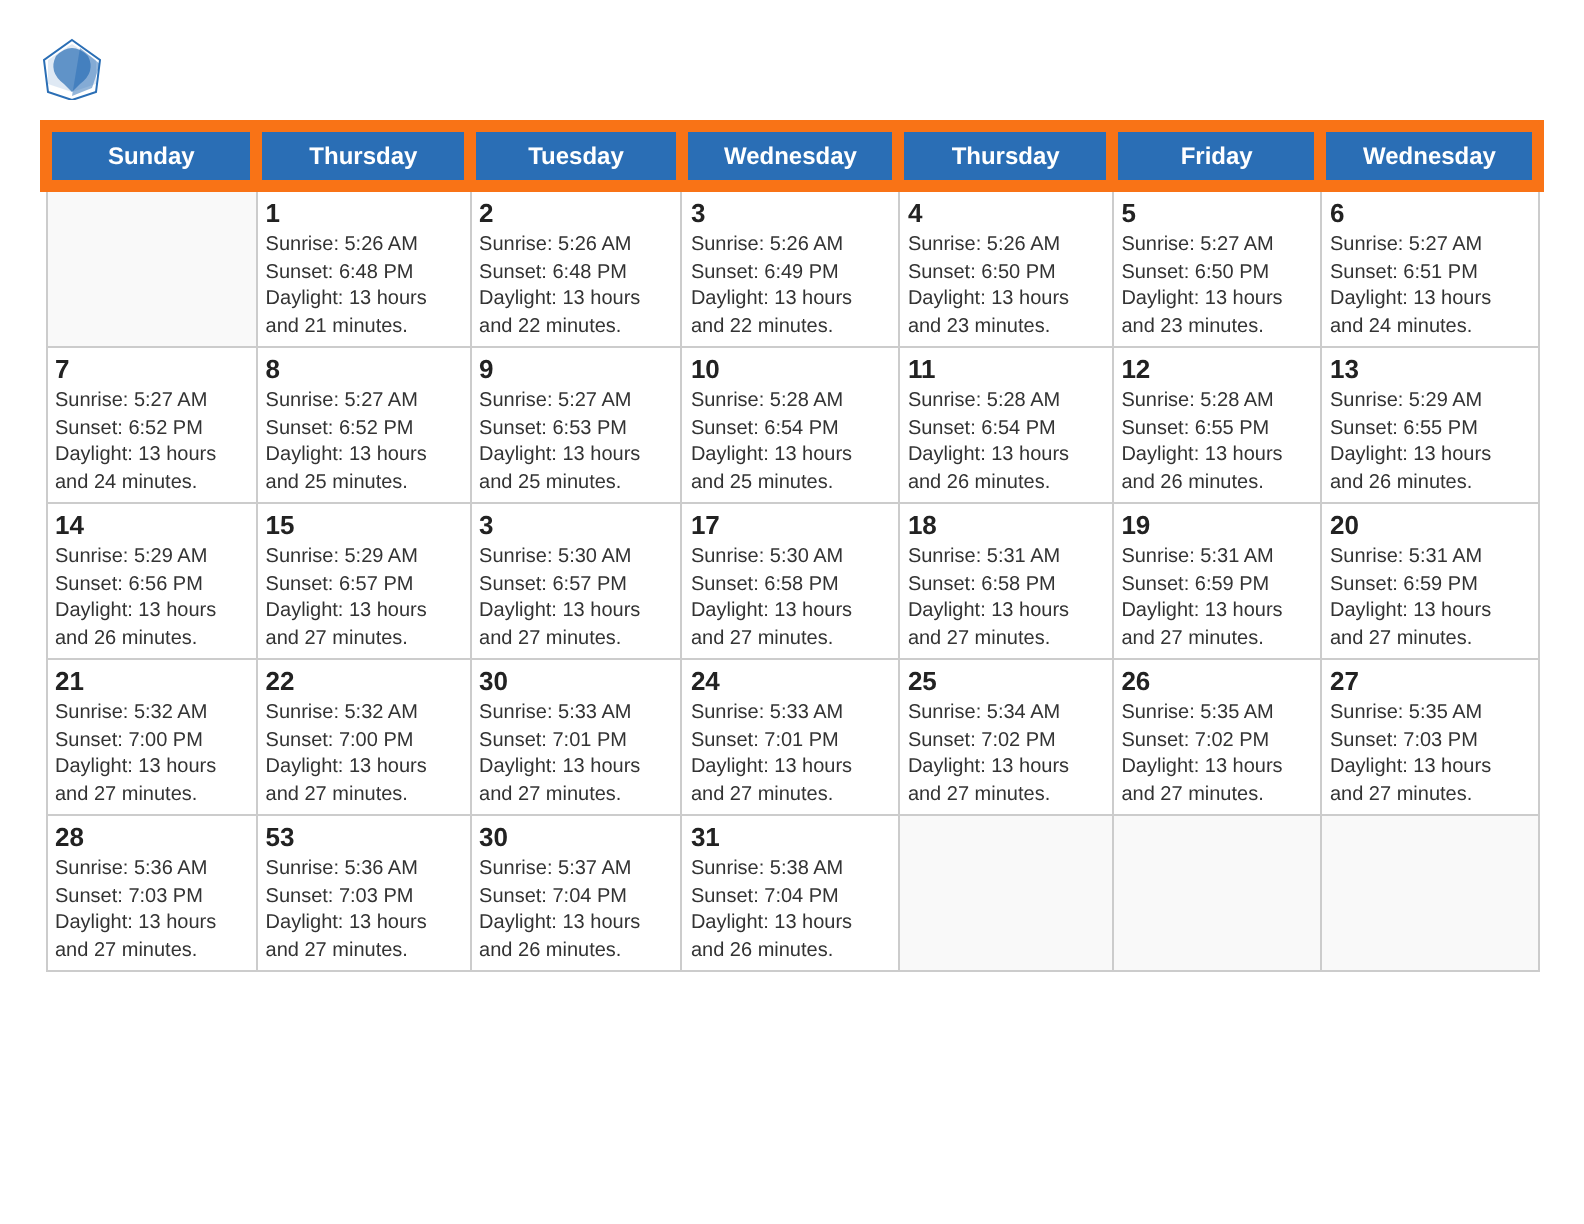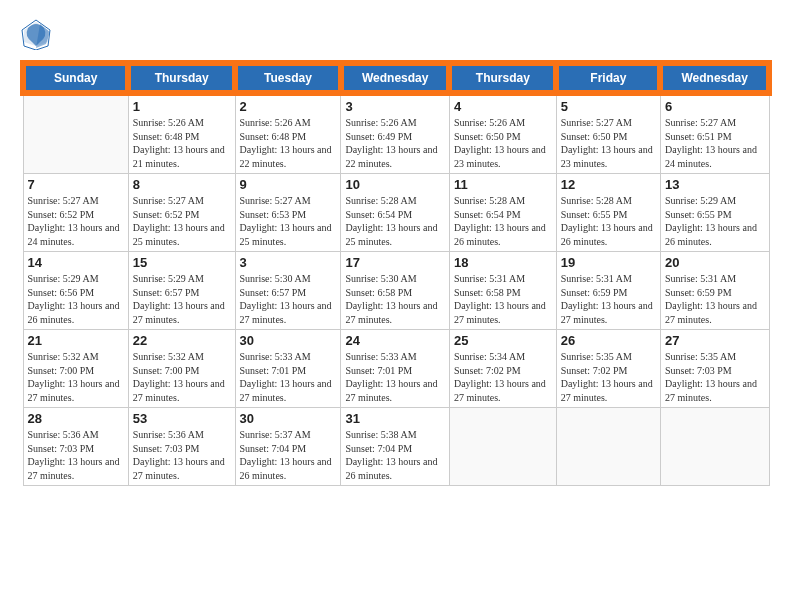--- a/index.html
+++ b/index.html
@@ -83,21 +83,20 @@
       font-size: 13px;
       font-weight: bold;
       color: #222;
       display: block;
       margin-bottom: 2px;
     }
     .day-info {
       font-size: 10px;
       color: #333;
       line-height: 1.35;
-      font-family: Liberation Serif, serif;
     }
     .empty-cell {
       background: #f9f9f9;
     }
     .row-last td {
       height: 65px;
     }
   </style>
 </head>
 <body>

